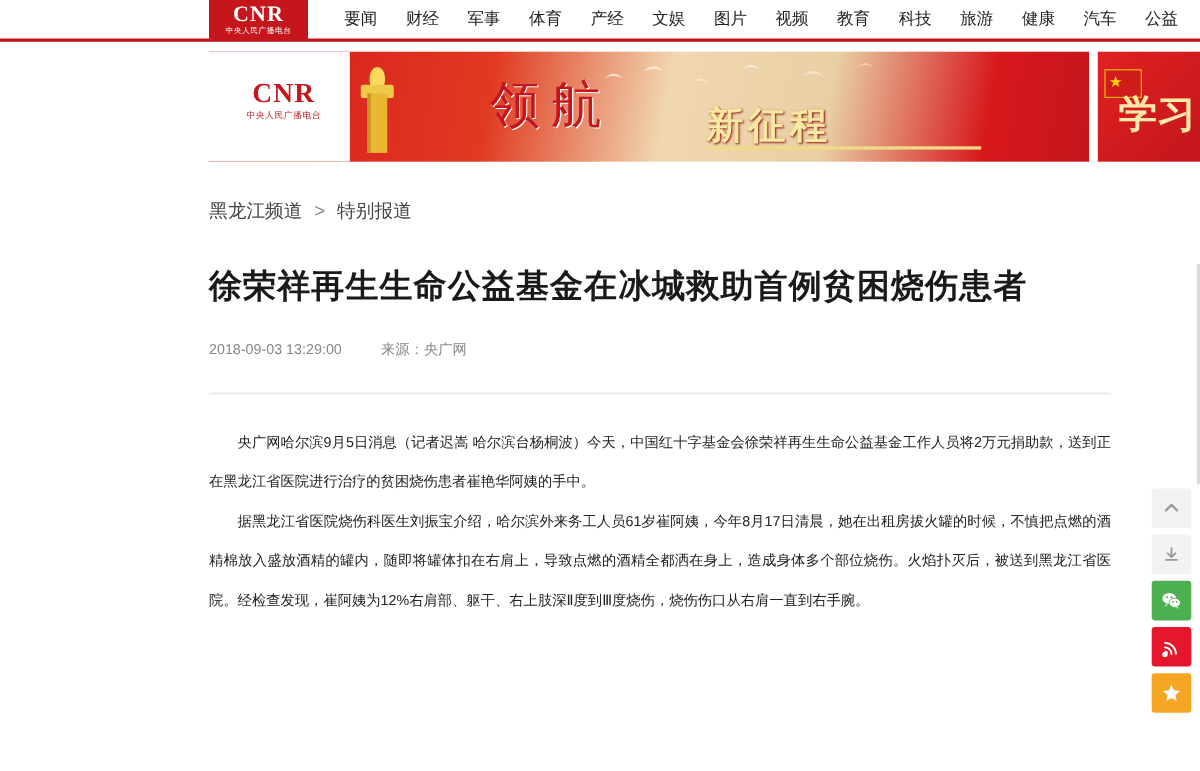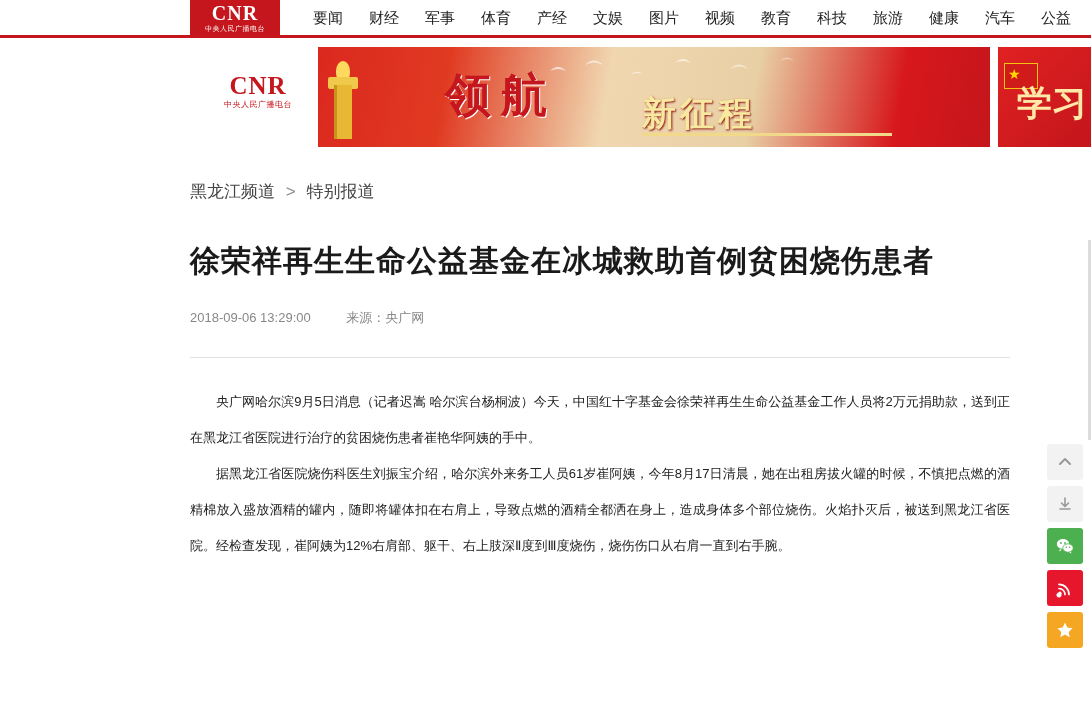--- a/index.html
+++ b/index.html
@@ -116,21 +116,21 @@
   .torch-flame {
     position: absolute; left: 14px; top: 0px;
     width: 14px; height: 20px;
     background: #ffd95e;
     border-radius: 50% 50% 40% 40%;
   }
   .banner-title-big {
     position: absolute;
     left: 255px; top: 18px;
     font-size: 46px;
-    font-weight: bold;
+    font-weight: normal;
     color: #c4161c;
     font-family: "Liberation Serif", serif;
     letter-spacing: 10px;
     text-shadow: 1px 1px 0 #ffffff;
   }
   .banner-title-sub {
     position: absolute;
     left: 452px; top: 44px;
     font-size: 34px;
     font-weight: bold;
@@ -337,21 +337,21 @@
 
   <div class="breadcrumb">
     <a>黑龙江频道</a>
     <span class="sep">&gt;</span>
     <a>特别报道</a>
   </div>
 
   <h1 class="headline">徐荣祥再生生命公益基金在冰城救助首例贫困烧伤患者</h1>
 
   <div class="meta">
-    <span>2018-09-06 13:29:00</span>
+    <span>2018-09-03 13:29:00</span>
     <span class="source">来源：央广网</span>
   </div>
 
   <div class="divider"></div>
 
   <div class="body-text">
     <p>央广网哈尔滨9月5日消息（记者迟嵩 哈尔滨台杨桐波）今天，中国红十字基金会徐荣祥再生生命公益基金工作人员将2万元捐助款，送到正在黑龙江省医院进行治疗的贫困烧伤患者崔艳华阿姨的手中。</p>
     <p>据黑龙江省医院烧伤科医生刘振宝介绍，哈尔滨外来务工人员61岁崔阿姨，今年8月17日清晨，她在出租房拔火罐的时候，不慎把点燃的酒精棉放入盛放酒精的罐内，随即将罐体扣在右肩上，导致点燃的酒精全都洒在身上，造成身体多个部位烧伤。火焰扑灭后，被送到黑龙江省医院。经检查发现，崔阿姨为12%右肩部、躯干、右上肢深Ⅱ度到Ⅲ度烧伤，烧伤伤口从右肩一直到右手腕。</p>
   </div>
 </div>

